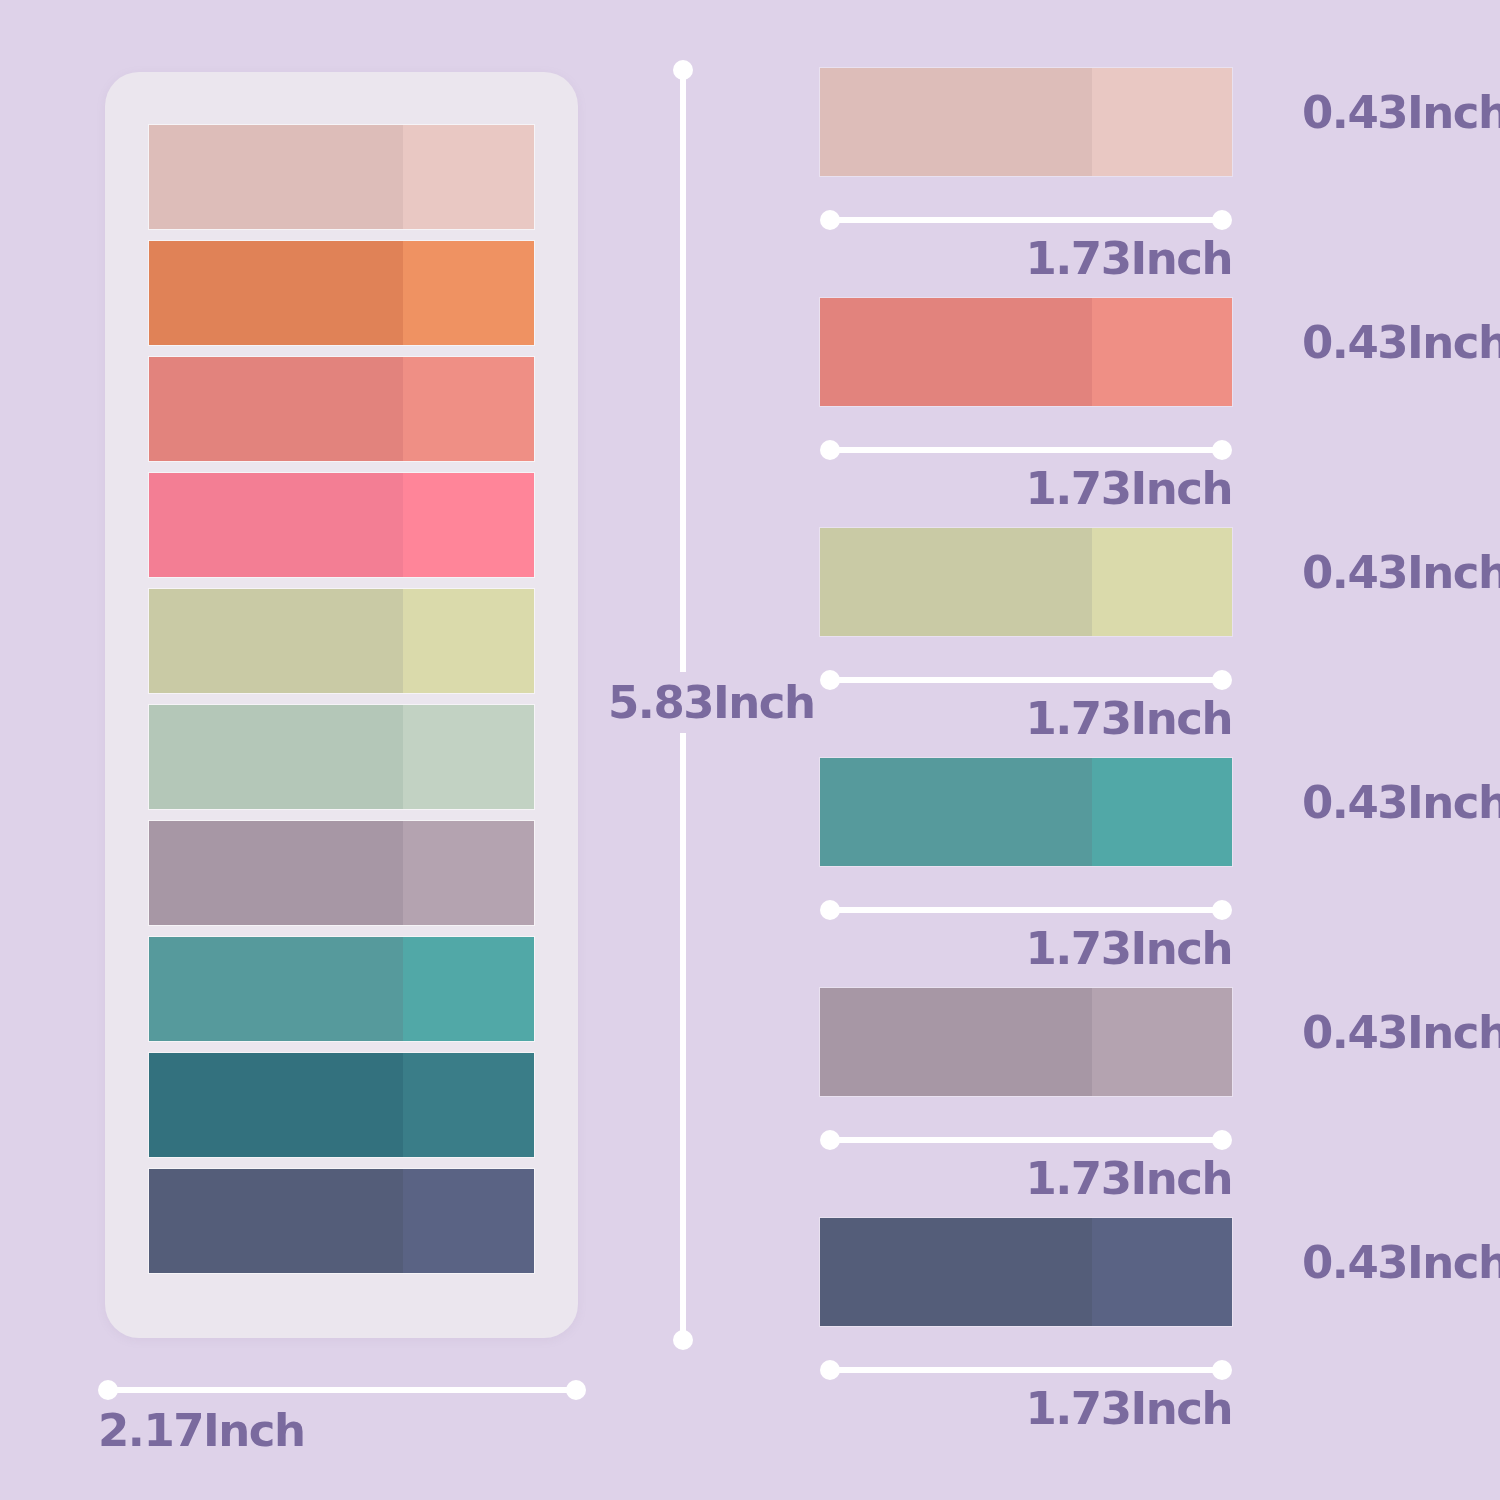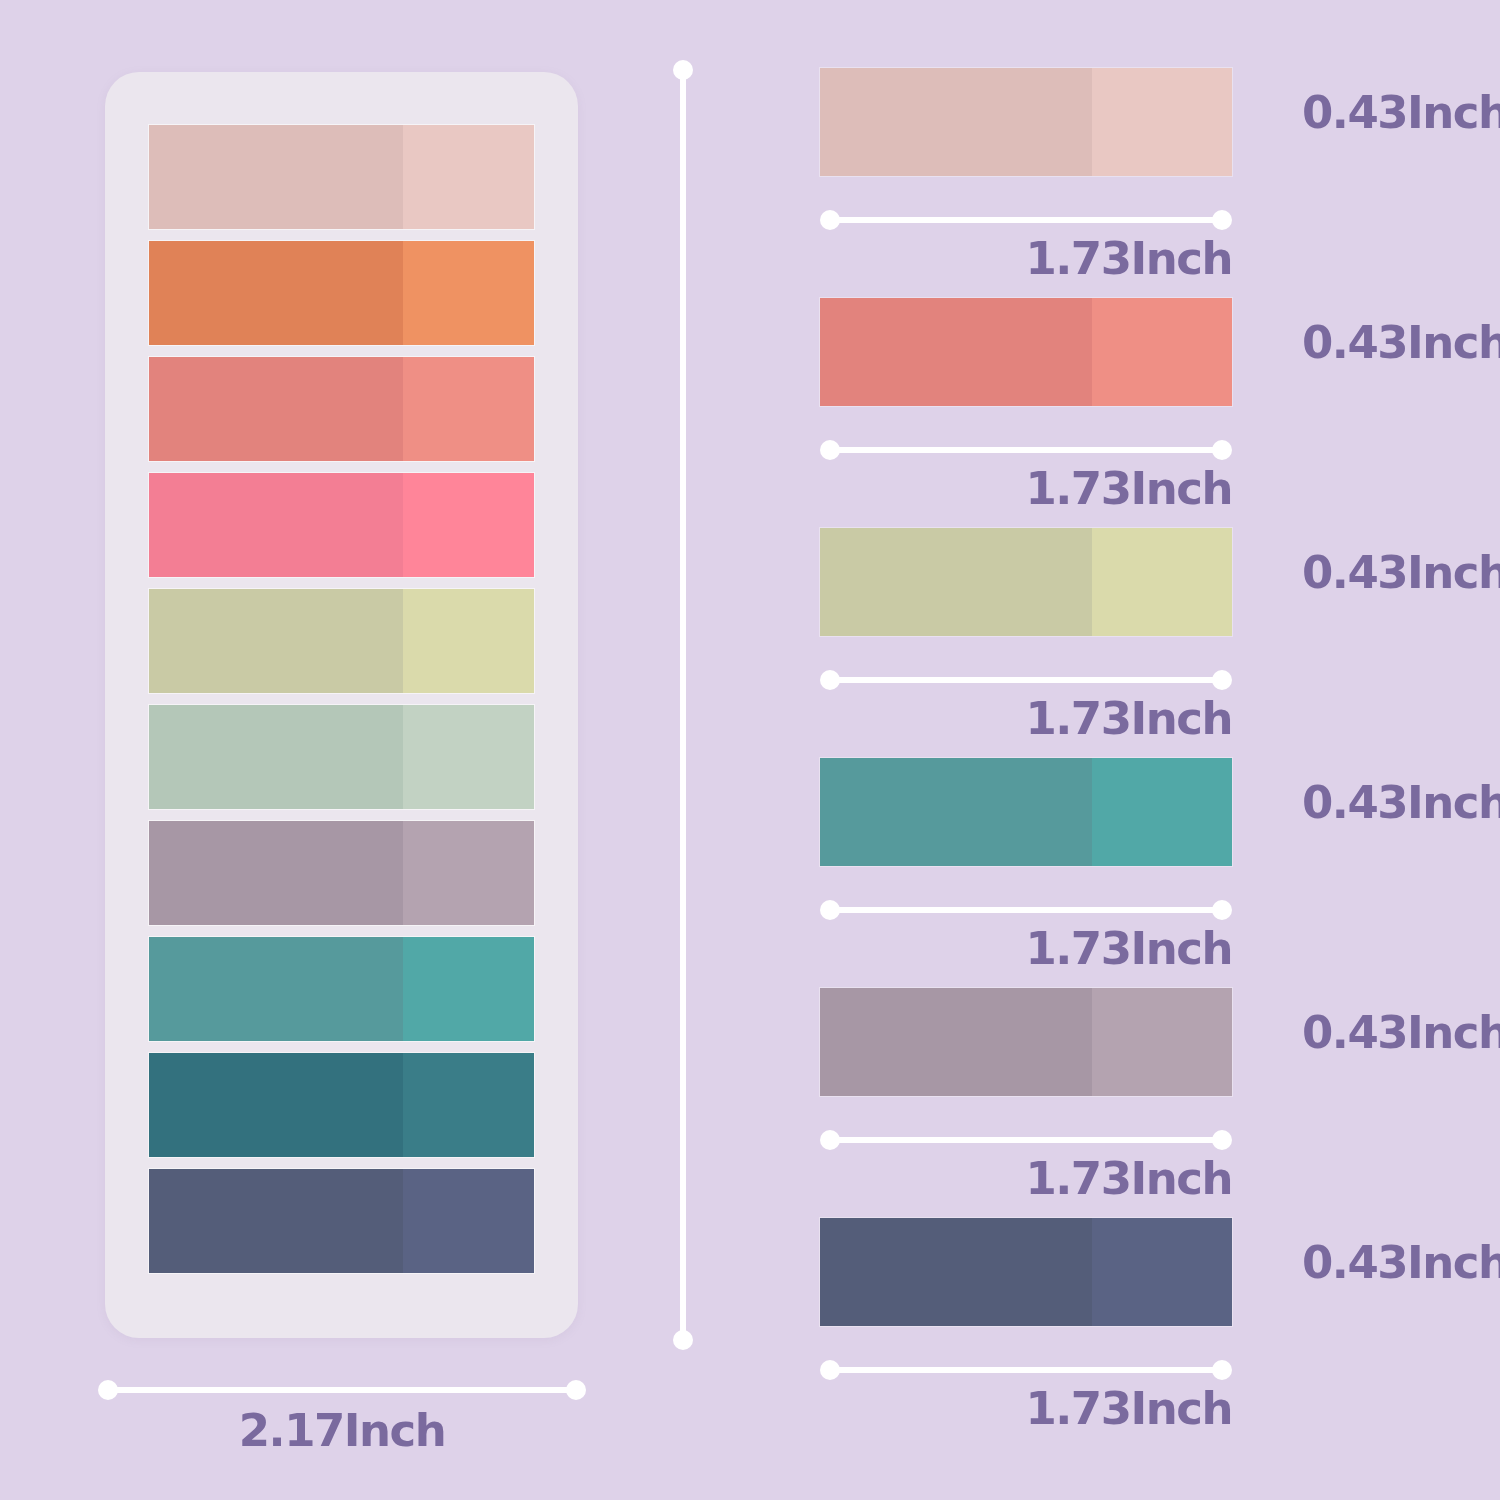--- a/index.html
+++ b/index.html
@@ -159,21 +159,20 @@
     background:#ffffff;
     border-radius:50%;
   }
   #case-width-dimension .h-cap.start { left:0; }
   #case-width-dimension .h-cap.end { right:0; }
 
   #case-width-label {
     position:absolute;
     left:98px; top:1408px;
     width:488px;
-    text-align:center;
   }
 
   
   .dim-text {
     font-family:"DejaVu Sans", sans-serif;
     font-weight:bold;
     font-size:45px;
     line-height:1.0;
     letter-spacing:-1.5px;
     color:#7a6a9e;
@@ -231,20 +230,23 @@
           <div class="seg-light" style="background: rgb(90, 99, 132);"></div>
         </div>
       </div>
   </div>
 
   <div id="height-dimension">
     <span class="v-cap top"></span>
     <span class="v-line"></span>
     <span class="v-cap bottom"></span>
   </div>
+  <div id="height-label">
+    <span class="dim-text">5.83Inch</span>
+  </div>
 
   <div id="tab-list">
       <div class="tab-row">
         <div class="tab-swatch">
           <div class="seg-dark" style="background: rgb(221, 189, 185);"></div>
           <div class="seg-light" style="background: rgb(233, 200, 195);"></div>
         </div>
         <div class="tab-height-label"><span class="dim-text left-origin">0.43Inch</span></div>
         <div class="width-dimension">
           <span class="h-cap start"></span>

